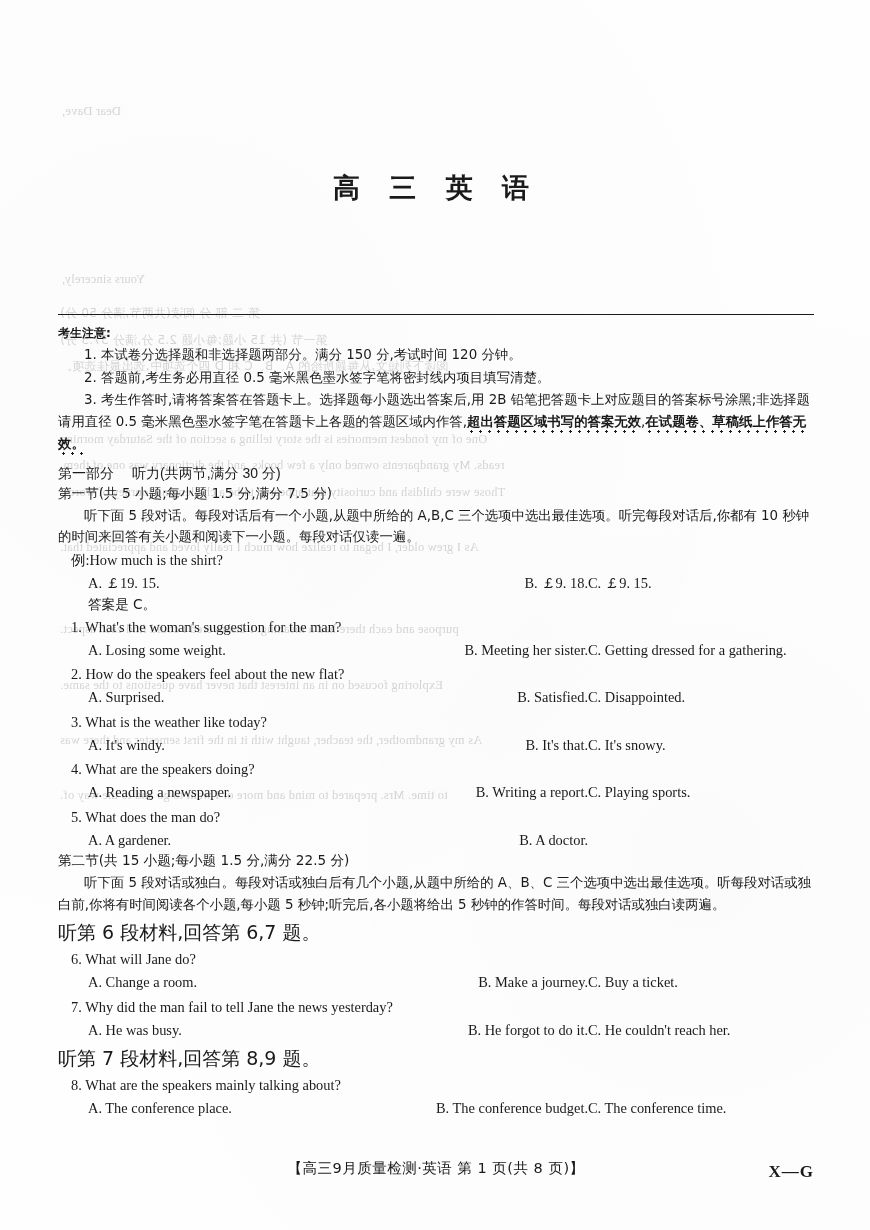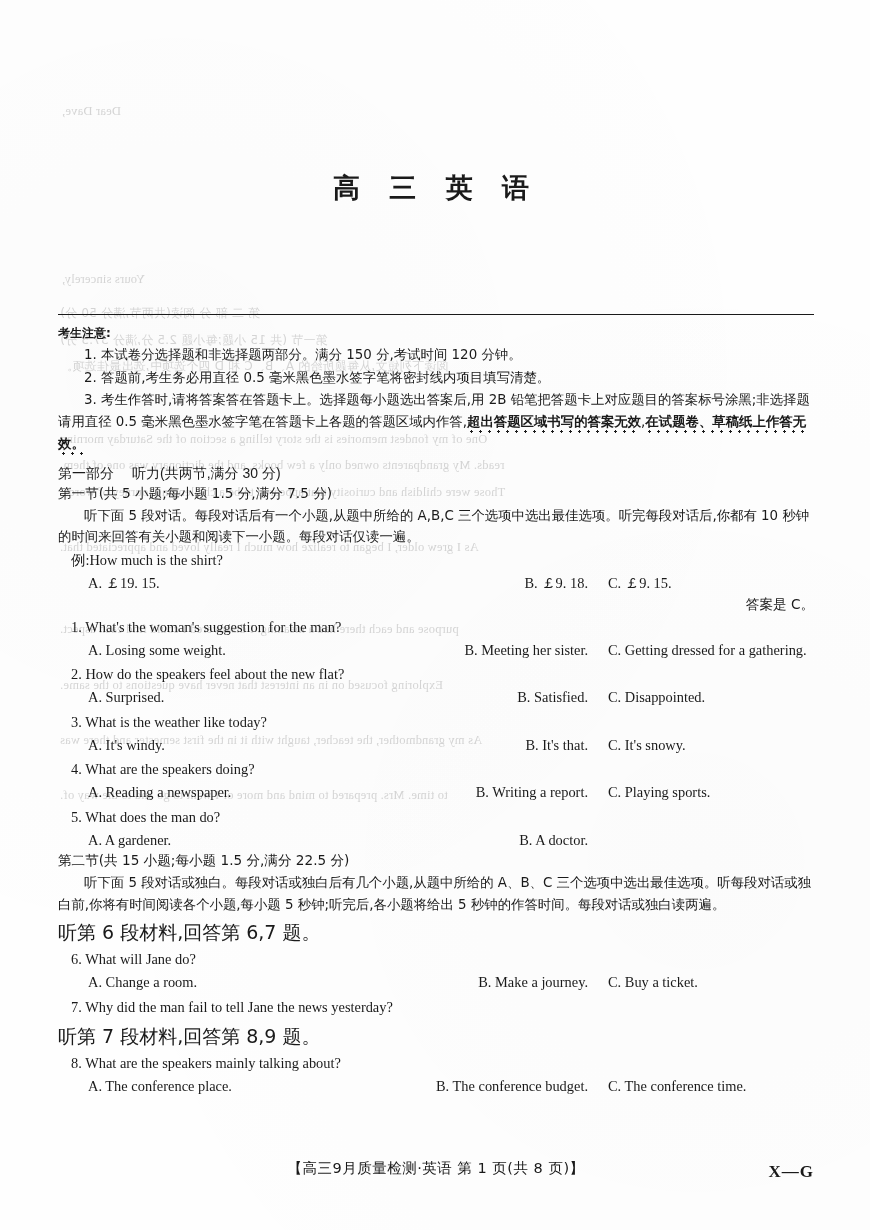--- a/index.html
+++ b/index.html
@@ -113,27 +113,26 @@
   .opts {
     display: flex;
     font-size: 14.4px;
     line-height: 1.5;
     margin: 1px 0 1px 0;
     padding-left: 30px;
     font-family: "Liberation Serif", serif;
   }
   .opt-a { width: 268px; }
   .opt-b { width: 232px; text-align: right; }
-  .opt-c { flex: 1; margin-left: 20px; }
+  .opt-c { flex: 1; }
   .answer-line {
     font-family: "DejaVu Sans", sans-serif;
     font-size: 13.6px;
     padding-left: 30px;
     margin: 1px 0;
-    text-align: right;
   }
   .listen-head {
     font-family: "DejaVu Sans", sans-serif;
     font-size: 19px;
     margin: 5px 0 1px 0;
   }
 
   .footer {
     position: absolute;
     left: 0;
@@ -243,20 +242,25 @@
     <div class="listen-head">听第 6 段材料,回答第 6,7 题。</div>
 
     <div class="q q-indent"><span>6.</span> <span>What will Jane do?</span></div>
     <div class="opts">
       <span class="opt-a">A. Change a room.</span>
       <span class="opt-b">B. Make a journey.</span>
       <span class="opt-c">C. Buy a ticket.</span>
     </div>
 
     <div class="q q-indent"><span>7.</span> <span>Why did the man fail to tell Jane the news yesterday?</span></div>
+    <div class="opts">
+      <span class="opt-a">A. He was busy.</span>
+      <span class="opt-b">B. He forgot to do it.</span>
+      <span class="opt-c">C. He couldn't reach her.</span>
+    </div>
 
     <div class="listen-head">听第 7 段材料,回答第 8,9 题。</div>
 
     <div class="q q-indent"><span>8.</span> <span>What are the speakers mainly talking about?</span></div>
     <div class="opts">
       <span class="opt-a">A. The conference place.</span>
       <span class="opt-b">B. The conference budget.</span>
       <span class="opt-c">C. The conference time.</span>
     </div>
 

